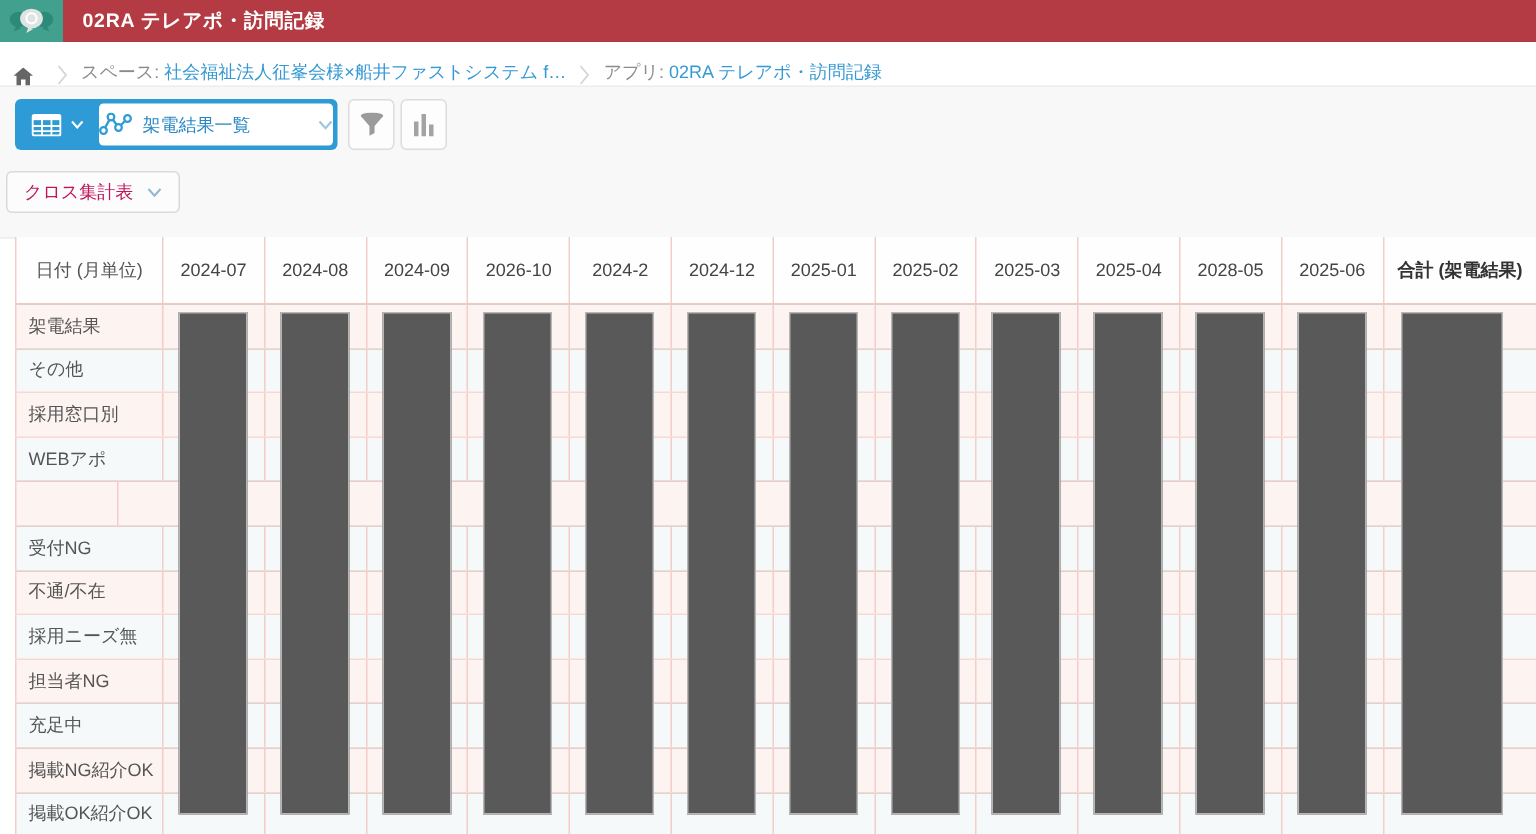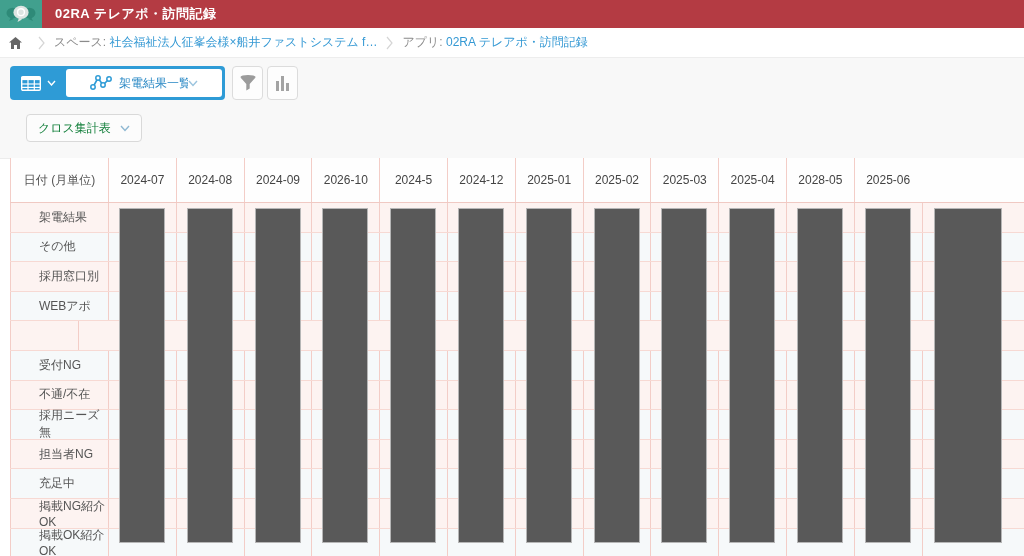--- a/index.html
+++ b/index.html
@@ -7,43 +7,43 @@
     width:1024px;height:556px;position:relative;overflow:hidden;
     background:#ffffff;
     font-family:"Liberation Sans","DejaVu Sans",sans-serif;
     -webkit-font-smoothing:antialiased;
   }
   
   .app-header{position:absolute;top:0;left:0;right:0;height:28px;background:#b43b43;display:flex;align-items:center;}
   .logo{width:42px;height:28px;background:#41a08e;flex:none;display:flex;align-items:center;justify-content:center;cursor:pointer;}
   .app-title{color:#ffffff;font-size:13px;font-weight:bold;margin-left:13px;letter-spacing:.5px;}
   
-  .breadcrumb{position:absolute;top:28px;left:0;right:0;height:29px;background:#fff;border-bottom:1px solid #ededed;display:flex;align-items:center;padding-left:9px;font-size:12px;}
+  .breadcrumb{position:absolute;top:28px;left:0;right:0;height:29px;background:#fff;border-bottom:1px solid #ededed;display:flex;align-items:flex-end;padding-left:9px;font-size:12px;}
   .bc-home{display:flex;align-items:center;margin-right:7px;cursor:pointer;}
   .bc-sep{display:flex;align-items:center;margin:0 9px;}
   .bc-label{color:#8b8b8b;}
   .bc-link{color:#3599d4;text-decoration:none;cursor:pointer;}
   
   .toolbar-band{position:absolute;top:58px;left:0;right:0;height:100px;background:#f8f8f8;border-bottom:1px solid #ececec;}
   .view-switcher{position:absolute;left:10px;top:8px;height:34px;background:#2e9bd6;border-radius:4px;display:flex;align-items:center;}
   .vs-left{width:56px;height:34px;display:flex;align-items:center;justify-content:center;gap:6px;cursor:pointer;}
-  .vs-select{background:#ffffff;border-radius:3px;height:28px;margin:3px 3px 3px 0;width:156px;display:flex;align-items:center;padding:0 24px;box-sizing:border-box;cursor:pointer;}
+  .vs-select{background:#ffffff;border-radius:3px;height:28px;margin:3px 3px 3px 0;width:156px;display:flex;align-items:center;padding:0 0;box-sizing:border-box;cursor:pointer;}
   .vs-name{color:#2787c4;font-size:12px;margin-left:7px;flex:1;white-space:nowrap;overflow:hidden;}
   .icon-btn{position:absolute;top:8px;width:31px;height:34px;background:#fdfdfd;border:1px solid #dcdcdc;border-radius:4px;display:flex;align-items:center;justify-content:center;padding:0;cursor:pointer;}
   .icon-btn.filter{left:232px;}
   .icon-btn.chart{left:267px;}
-  .crosstab-btn{position:absolute;left:26px;top:56px;height:28px;background:#fcfcfc;border:1px solid #d9d9d9;border-radius:4px;display:flex;align-items:center;gap:9px;padding:0 11px;font-size:12px;color:#15803d;cursor:pointer;font-family:inherit;}
+  .crosstab-btn{position:absolute;left:4px;top:56px;height:28px;background:#fcfcfc;border:1px solid #d9d9d9;border-radius:4px;display:flex;align-items:center;gap:9px;padding:0 11px;font-size:12px;color:#be185d;cursor:pointer;font-family:inherit;}
   
   .crosstab{position:absolute;top:158px;left:10px;right:0;height:398px;background:#0f172a;}
   .ct-row{display:flex;height:29.6px;border-bottom:1px solid #f7d9d3;box-sizing:border-box;}
   .ct-row.head{height:45px;border-bottom:1px solid #f0c9c3;background:#fefefe;}
   #ct-body .ct-row:nth-child(odd){background:#fdf3f1;}
   #ct-body .ct-row:nth-child(even){background:#f6f9fa;}
   .cell{border-left:1px solid #f3cdc7;box-sizing:border-box;flex:none;display:flex;align-items:center;}
-  .cell.label{width:98px;padding-left:28px;font-size:12px;color:#555;}
+  .cell.label{width:98px;padding-left:8px;font-size:12px;color:#555;}
   .cell.month{width:67.8px;justify-content:center;}
   .cell.total{flex:1;justify-content:center;}
   .ct-row.head .cell{font-size:12px;color:#444;justify-content:center;}
   .ct-row.head .cell.corner{width:98px;color:#555;}
   .ct-row.head .cell.total{font-weight:bold;color:#333;}
   .bars{position:absolute;left:0;top:0;right:0;bottom:0;pointer-events:none;}
   .bar{position:absolute;top:50px;height:335px;background:#595959;border:1px solid #b6b6b6;box-sizing:border-box;}
   svg{display:block;}
 </style>
 </head>
@@ -156,28 +156,29 @@
   </button>
 </div>
 
 <div class="crosstab">
   <div class="ct-row head">
     <div class="cell corner">日付 (月単位)</div>
     <div class="cell month">2024-07</div>
       <div class="cell month">2024-08</div>
       <div class="cell month">2024-09</div>
       <div class="cell month">2026-10</div>
-      <div class="cell month">2024-5</div>
+      <div class="cell month">2024-2</div>
       <div class="cell month">2024-12</div>
       <div class="cell month">2025-01</div>
       <div class="cell month">2025-02</div>
       <div class="cell month">2025-03</div>
       <div class="cell month">2025-04</div>
       <div class="cell month">2028-05</div>
       <div class="cell month">2025-06</div>
+      <div class="cell total head-total">合計 (架電結果)</div>
   </div>
   <div id="ct-body">
       <div class="ct-row">
         <div class="cell label">架電結果</div>
         <div class="cell month"></div>
         <div class="cell month"></div>
         <div class="cell month"></div>
         <div class="cell month"></div>
         <div class="cell month"></div>
         <div class="cell month"></div>

